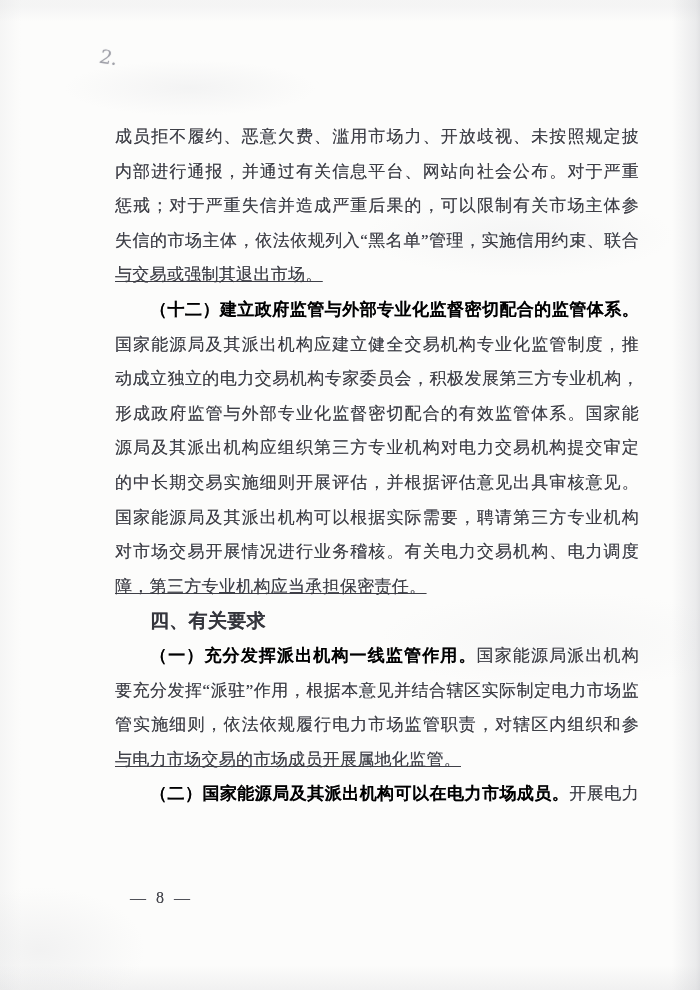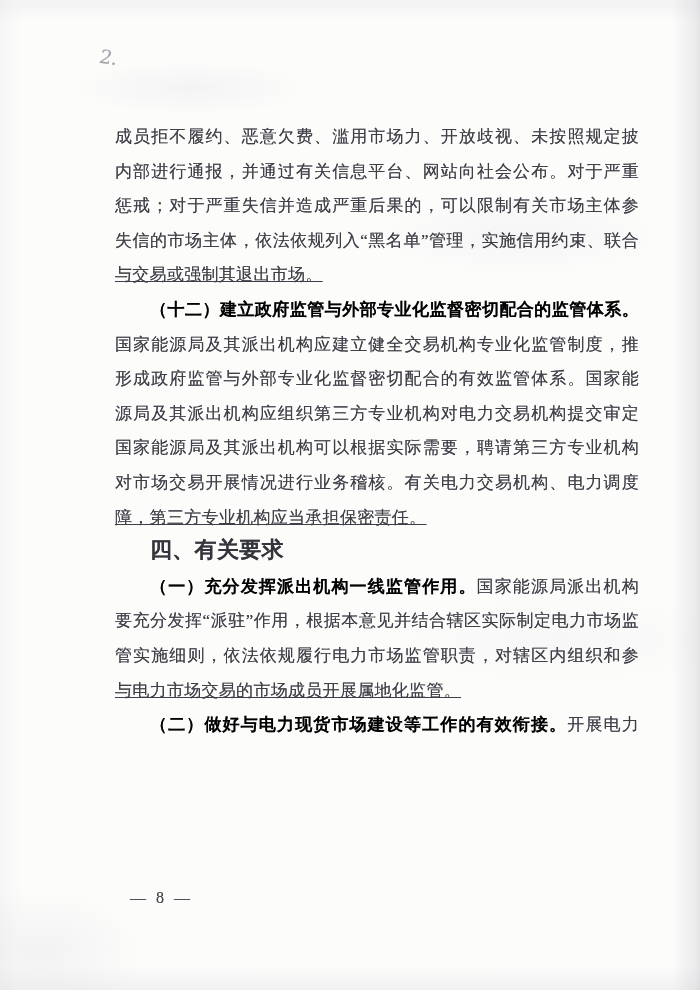--- a/index.html
+++ b/index.html
@@ -70,23 +70,23 @@
   }
   .line .em {
     font-weight: 600;
     color: #000000;
   }
   .line.heading-line {
     text-align: left;
     text-align-last: left;
   }
   .line.heading-line .em {
-    font-family: Liberation Mono, monospace;
+    font-family: Liberation Sans, sans-serif;
     font-weight: 700;
-    font-size: 22px;
+    font-size: 19px;
     color: #34353c;
   }
   .page-number {
     position: absolute;
     left: 130px;
     top: 881px;
     height: 34px;
     line-height: 34px;
     font-size: 16px;
     letter-spacing: 3px;
@@ -101,26 +101,28 @@
   <div class="artifacts"></div>
   <div class="pencil">2.</div>
   <div class="text-block">
       <div class="line"><span class="normal">成员拒不履约、恶意欠费、滥用市场力、开放歧视、未按照规定披</span></div>
       <div class="line"><span class="normal">内部进行通报，并通过有关信息平台、网站向社会公布。对于严重</span></div>
       <div class="line"><span class="normal">惩戒；对于严重失信并造成严重后果的，可以限制有关市场主体参</span></div>
       <div class="line"><span class="normal">失信的市场主体，依法依规列入“黑名单”管理，实施信用约束、联合</span></div>
       <div class="line short"><span class="normal">与交易或强制其退出市场。</span></div>
       <div class="line indent"><span class="em">（十二）建立政府监管与外部专业化监督密切配合的监管体系。</span></div>
       <div class="line"><span class="normal">国家能源局及其派出机构应建立健全交易机构专业化监管制度，推</span></div>
+      <div class="line"><span class="normal">动成立独立的电力交易机构专家委员会，积极发展第三方专业机构，</span></div>
       <div class="line"><span class="normal">形成政府监管与外部专业化监督密切配合的有效监管体系。国家能</span></div>
       <div class="line"><span class="normal">源局及其派出机构应组织第三方专业机构对电力交易机构提交审定</span></div>
+      <div class="line"><span class="normal">的中长期交易实施细则开展评估，并根据评估意见出具审核意见。</span></div>
       <div class="line"><span class="normal">国家能源局及其派出机构可以根据实际需要，聘请第三方专业机构</span></div>
       <div class="line"><span class="normal">对市场交易开展情况进行业务稽核。有关电力交易机构、电力调度</span></div>
       <div class="line short"><span class="normal">障，第三方专业机构应当承担保密责任。</span></div>
       <div class="line indent heading-line"><span class="em">四、有关要求</span></div>
       <div class="line indent"><span class="em">（一）充分发挥派出机构一线监管作用。</span><span class="normal">国家能源局派出机构</span></div>
       <div class="line"><span class="normal">要充分发挥“派驻”作用，根据本意见并结合辖区实际制定电力市场监</span></div>
       <div class="line"><span class="normal">管实施细则，依法依规履行电力市场监管职责，对辖区内组织和参</span></div>
       <div class="line short"><span class="normal">与电力市场交易的市场成员开展属地化监管。</span></div>
-      <div class="line indent"><span class="em">（二）做好与电力现货市场建设等工作的有效衔接。</span><span class="normal">开展电力</span></div>
+      <div class="line indent"><span class="em">（二）国家能源局及其派出机构可以在电力市场成员。</span><span class="normal">开展电力</span></div>
     </div>
   <div class="page-number">— 8 —</div>
 </div>
 
 </body></html>

